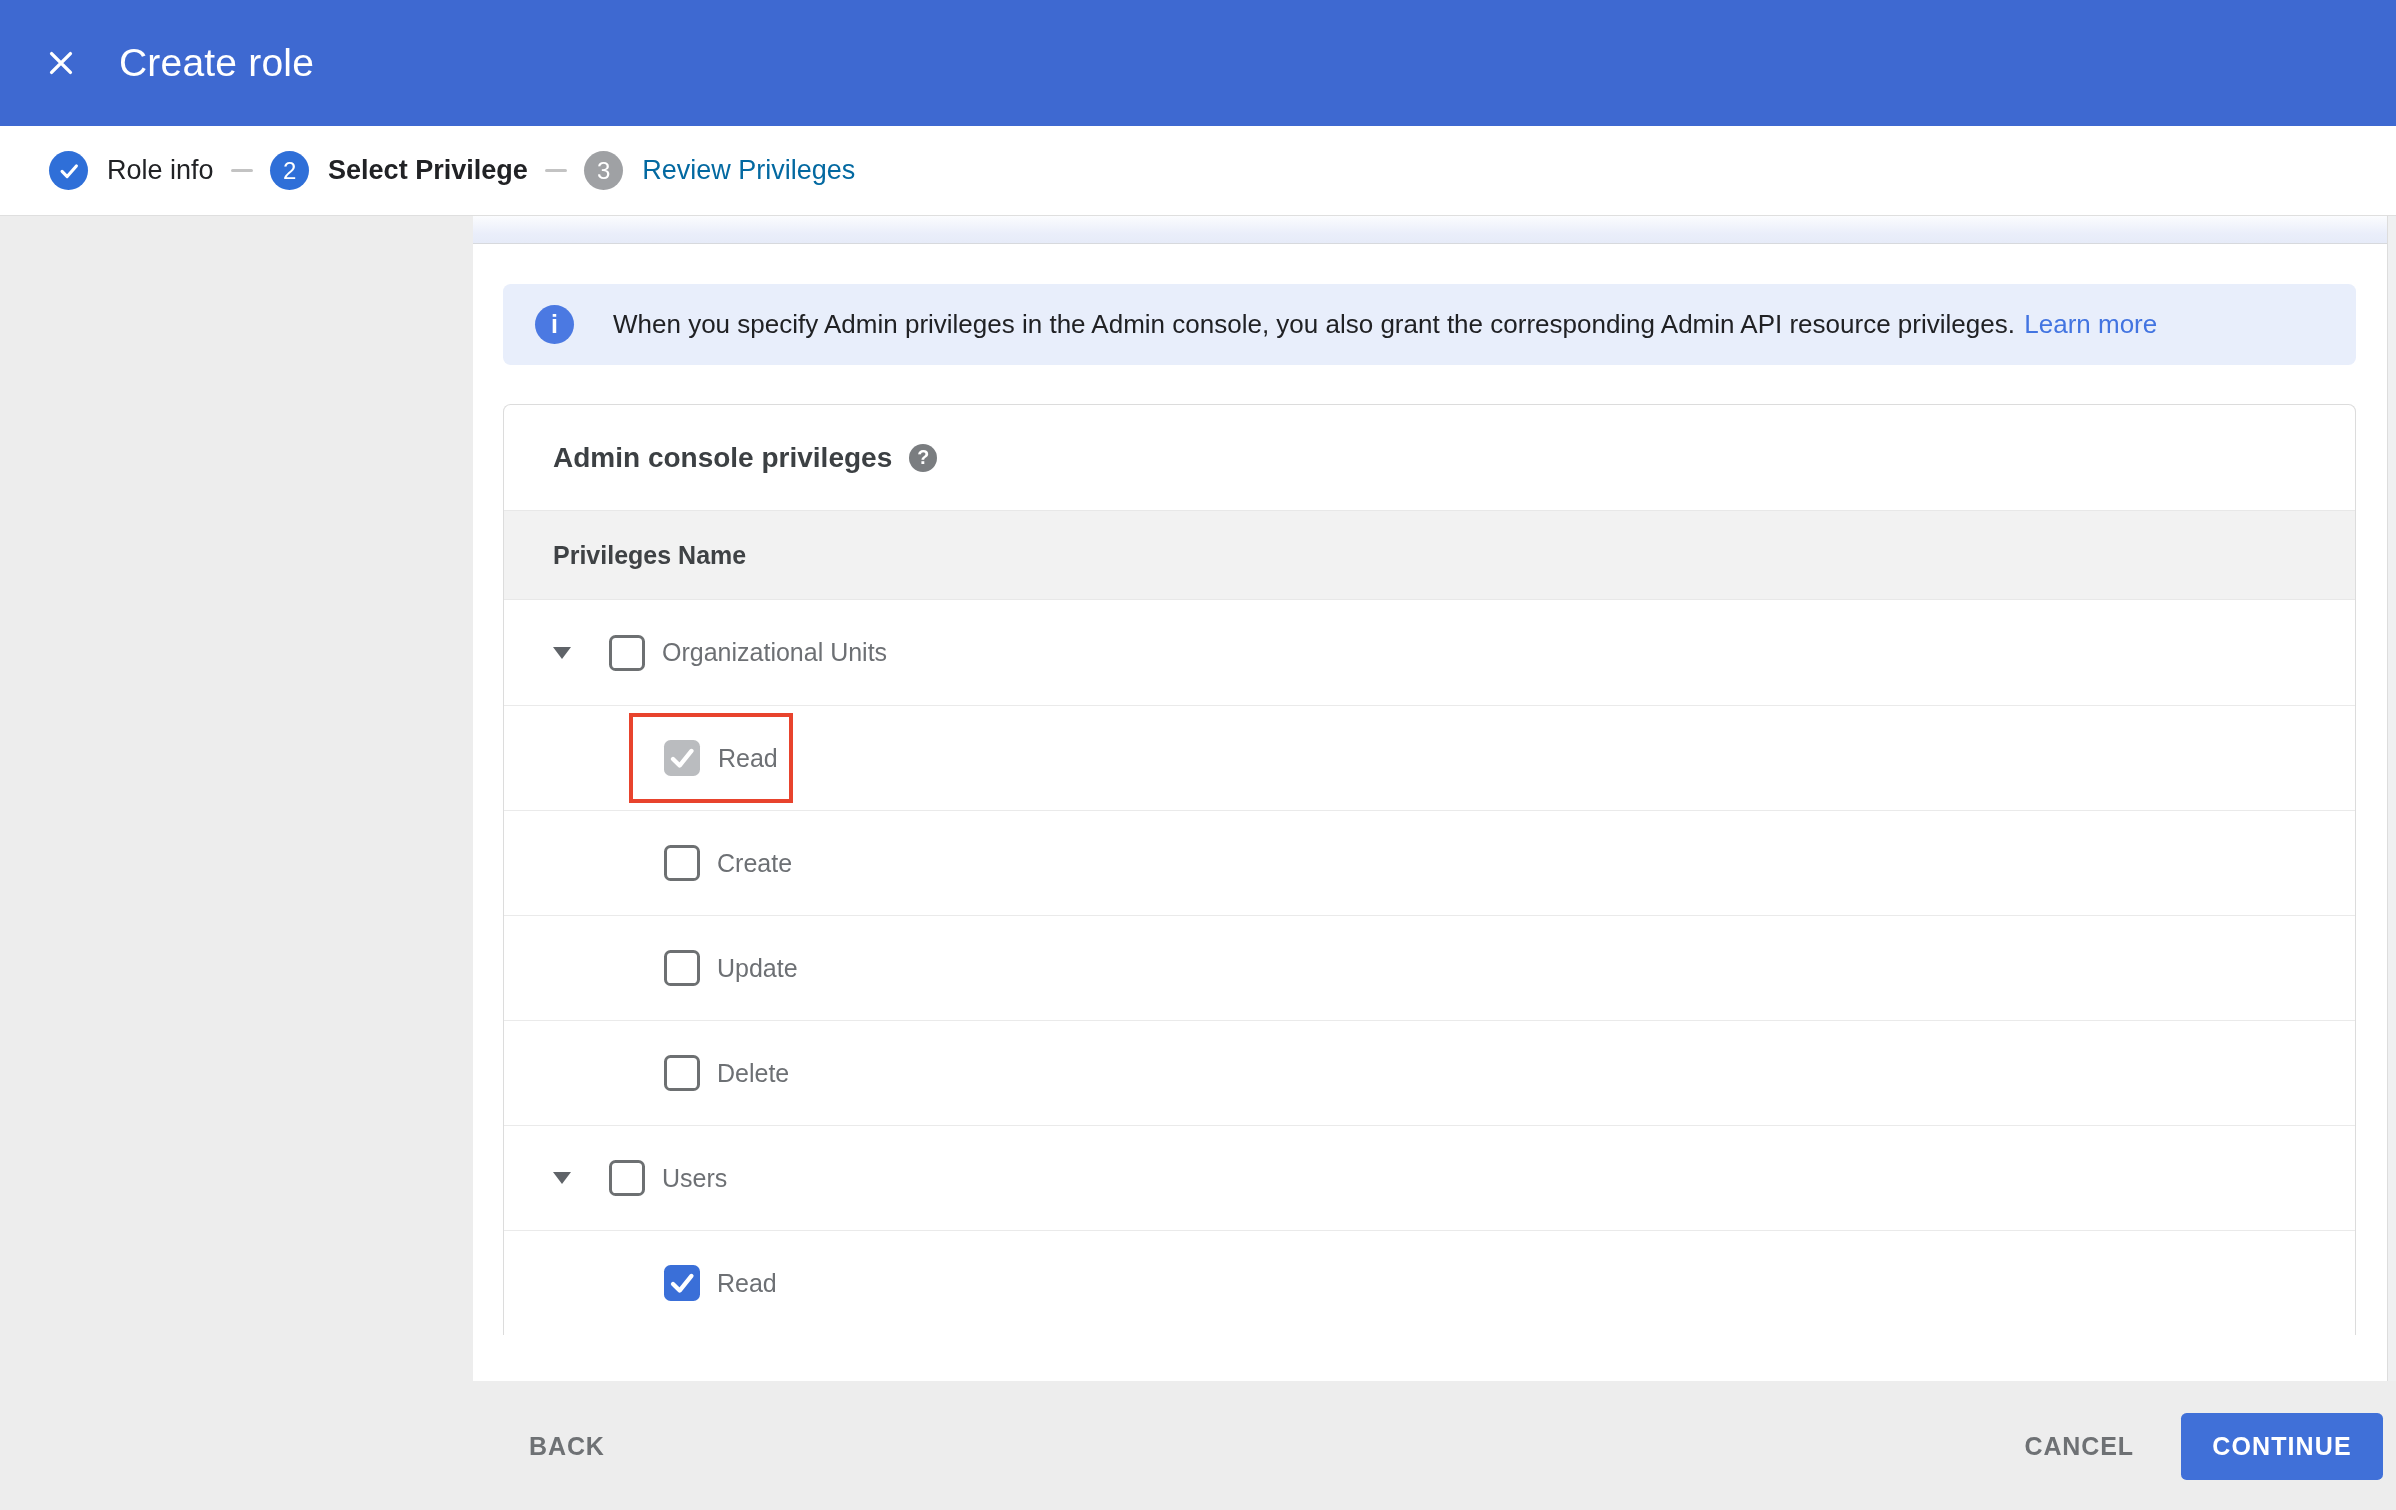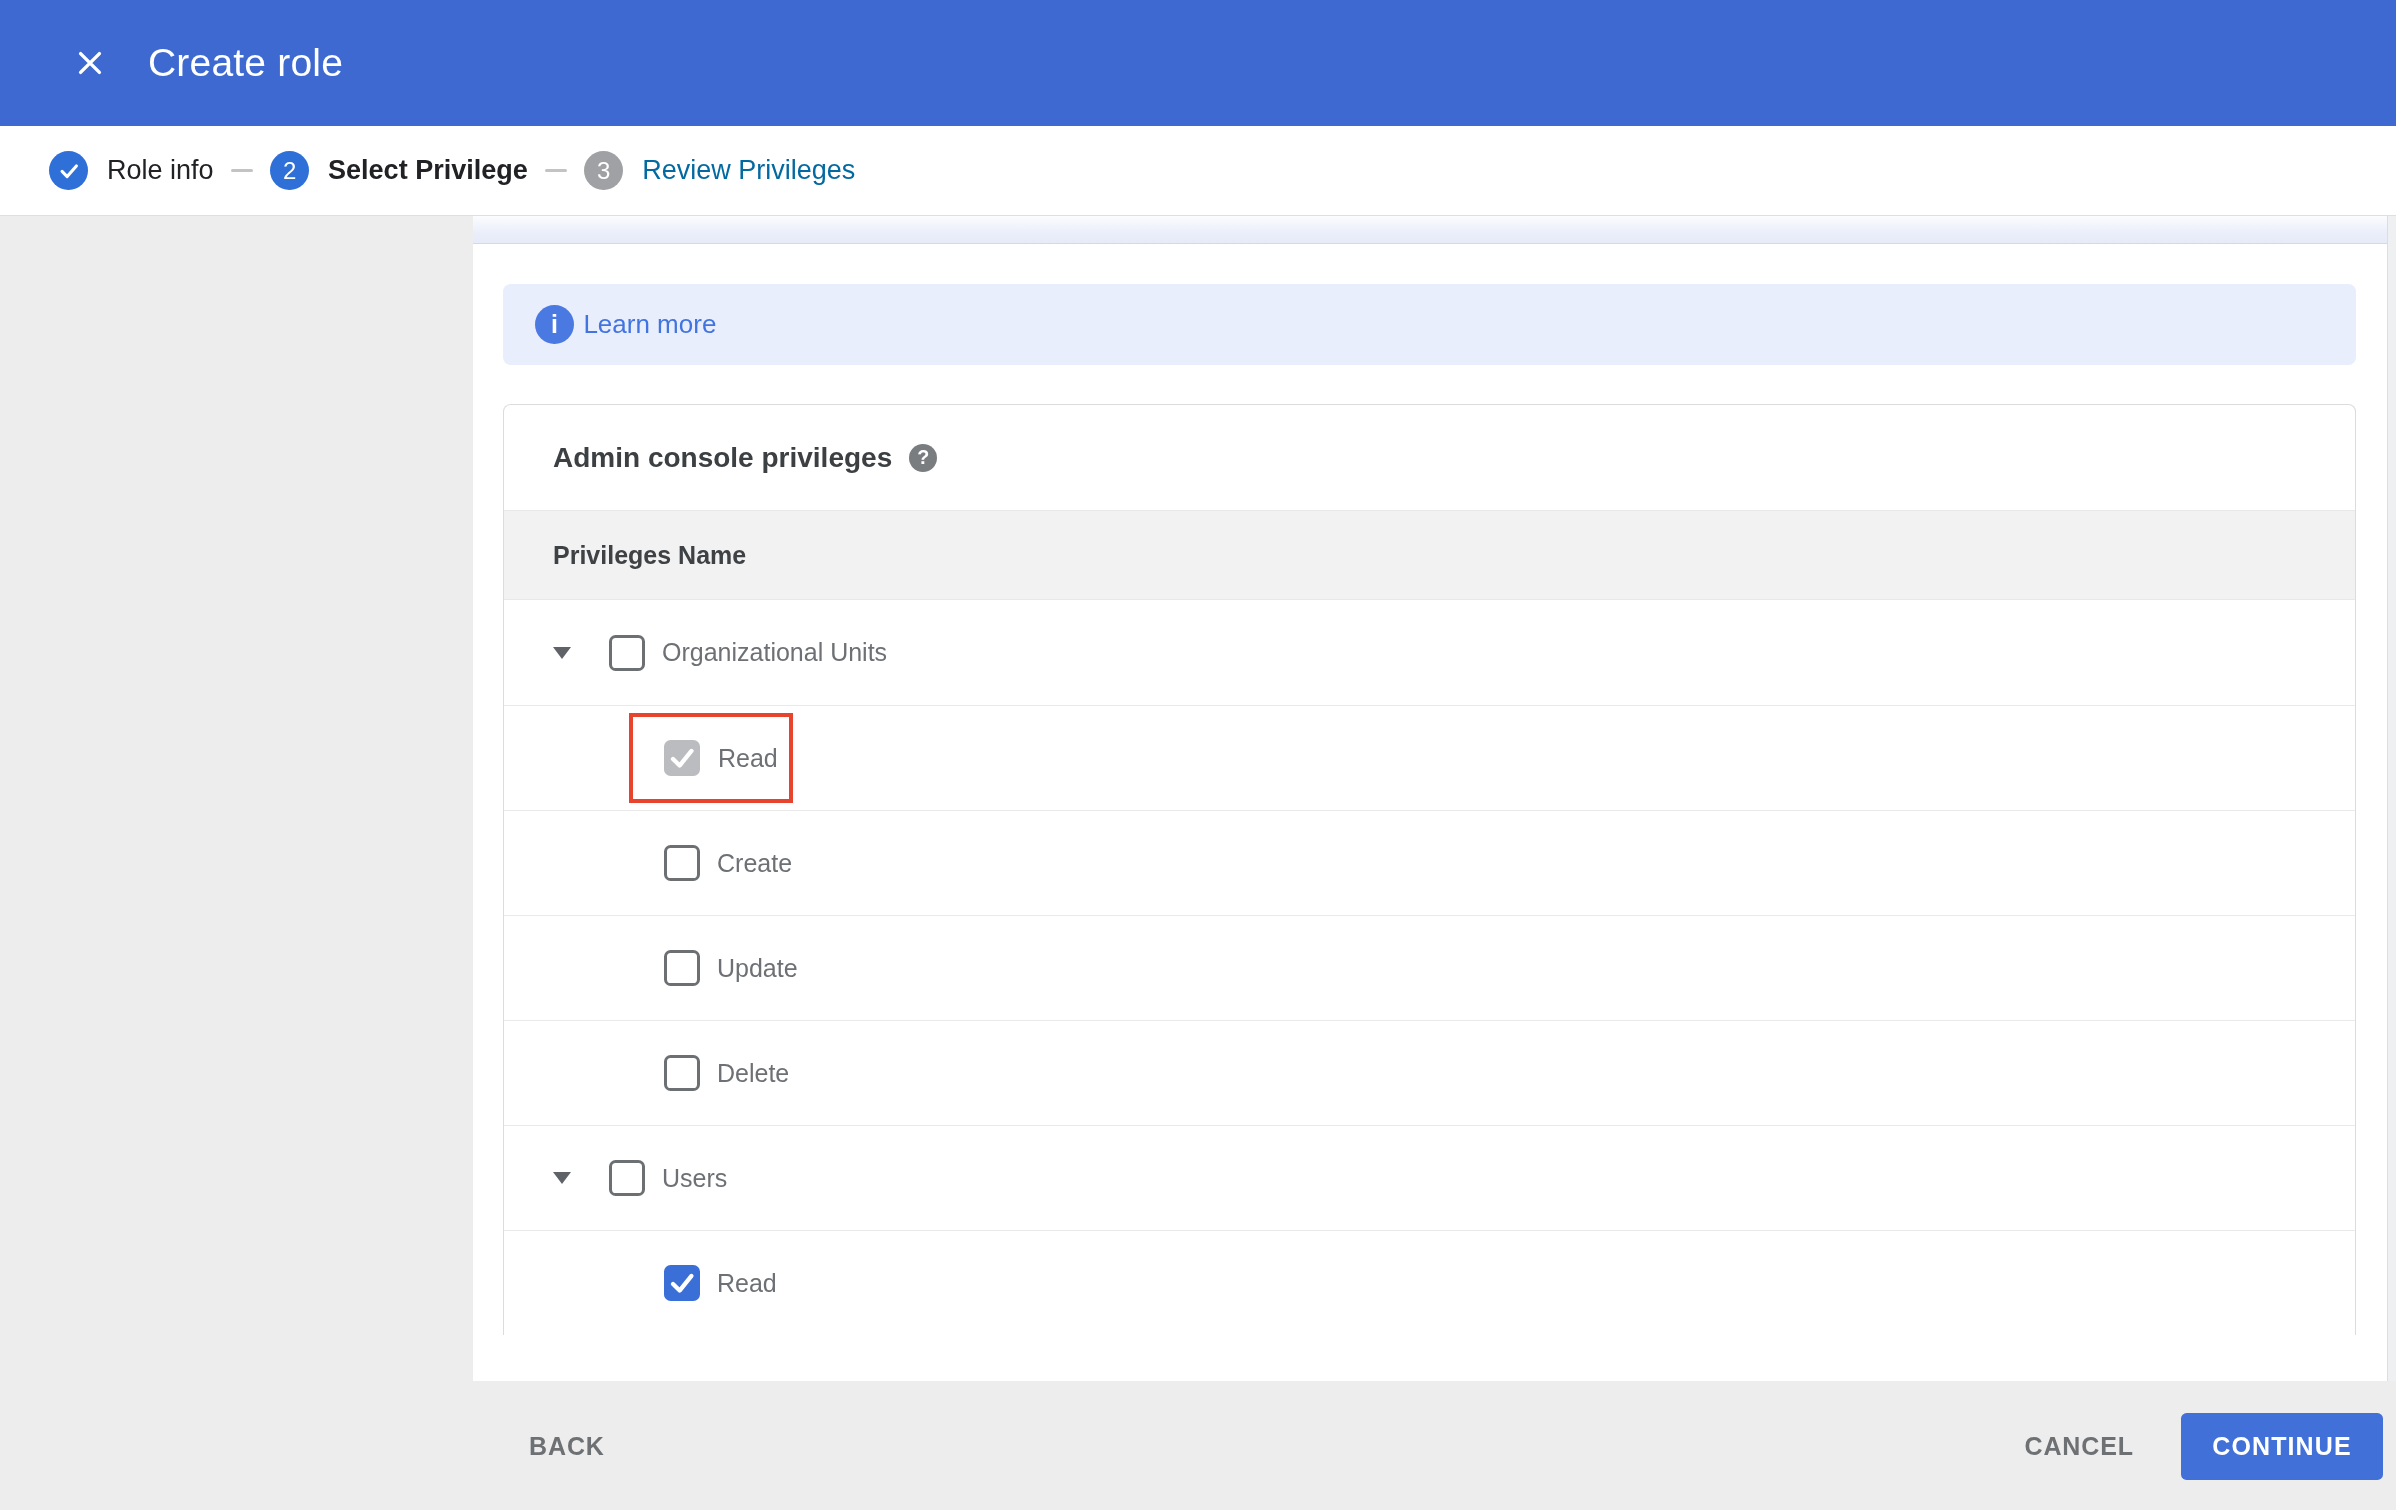--- a/index.html
+++ b/index.html
@@ -1,20 +1,20 @@
 <!DOCTYPE html>
 <html style="font-size:15px"><head>
 <meta charset="utf-8">
 <style>
   * { margin:0; padding:0; box-sizing:border-box; }
   html,body { width:2397px; height:1510px; overflow:hidden;
     font-family:"Liberation Sans","DejaVu Sans",sans-serif; background:#fff; }
 
   
-  .appbar { height:126px; background:#3e69d1; display:flex; align-items:center; padding-left:74px; }
+  .appbar { height:126px; background:#3e69d1; display:flex; align-items:center; padding-left:45px; }
   .close-btn { width:32px; height:32px; display:flex; align-items:center; justify-content:center; cursor:pointer; }
   .appbar-title { color:#fff; font-size:39px; font-weight:400; margin-left:42px; letter-spacing:0.2px; }
 
   
   .stepper { height:90px; background:#fff; display:flex; align-items:center; padding-left:49px;
     border-bottom:1.9px solid #dfdfdf; }
   .step-circle { width:39px; height:39px; border-radius:50%; display:flex; align-items:center;
     justify-content:center; color:#fff; font-size:24px; flex:0 0 auto; }
   .step-circle.done, .step-circle.active { background:#2f6fd8; }
   .step-circle.future { background:#9fa1a4; }
@@ -113,20 +113,21 @@
 </nav>
 
 <div class="content">
   <aside class="left-pane"></aside>
 
   <main class="panel">
     <div class="scroll-strip"></div>
 
     <div class="banner">
       <span class="info-icon">i</span>
+      <span class="banner-text">When you specify Admin privileges in the Admin console, you also grant the corresponding Admin API resource privileges.</span>
       <a class="banner-link">Learn more</a>
     </div>
 
     <section class="card">
       <div class="card-heading">
         <span class="card-title">Admin console privileges</span>
         <span class="help-icon">?</span>
       </div>
 
 

